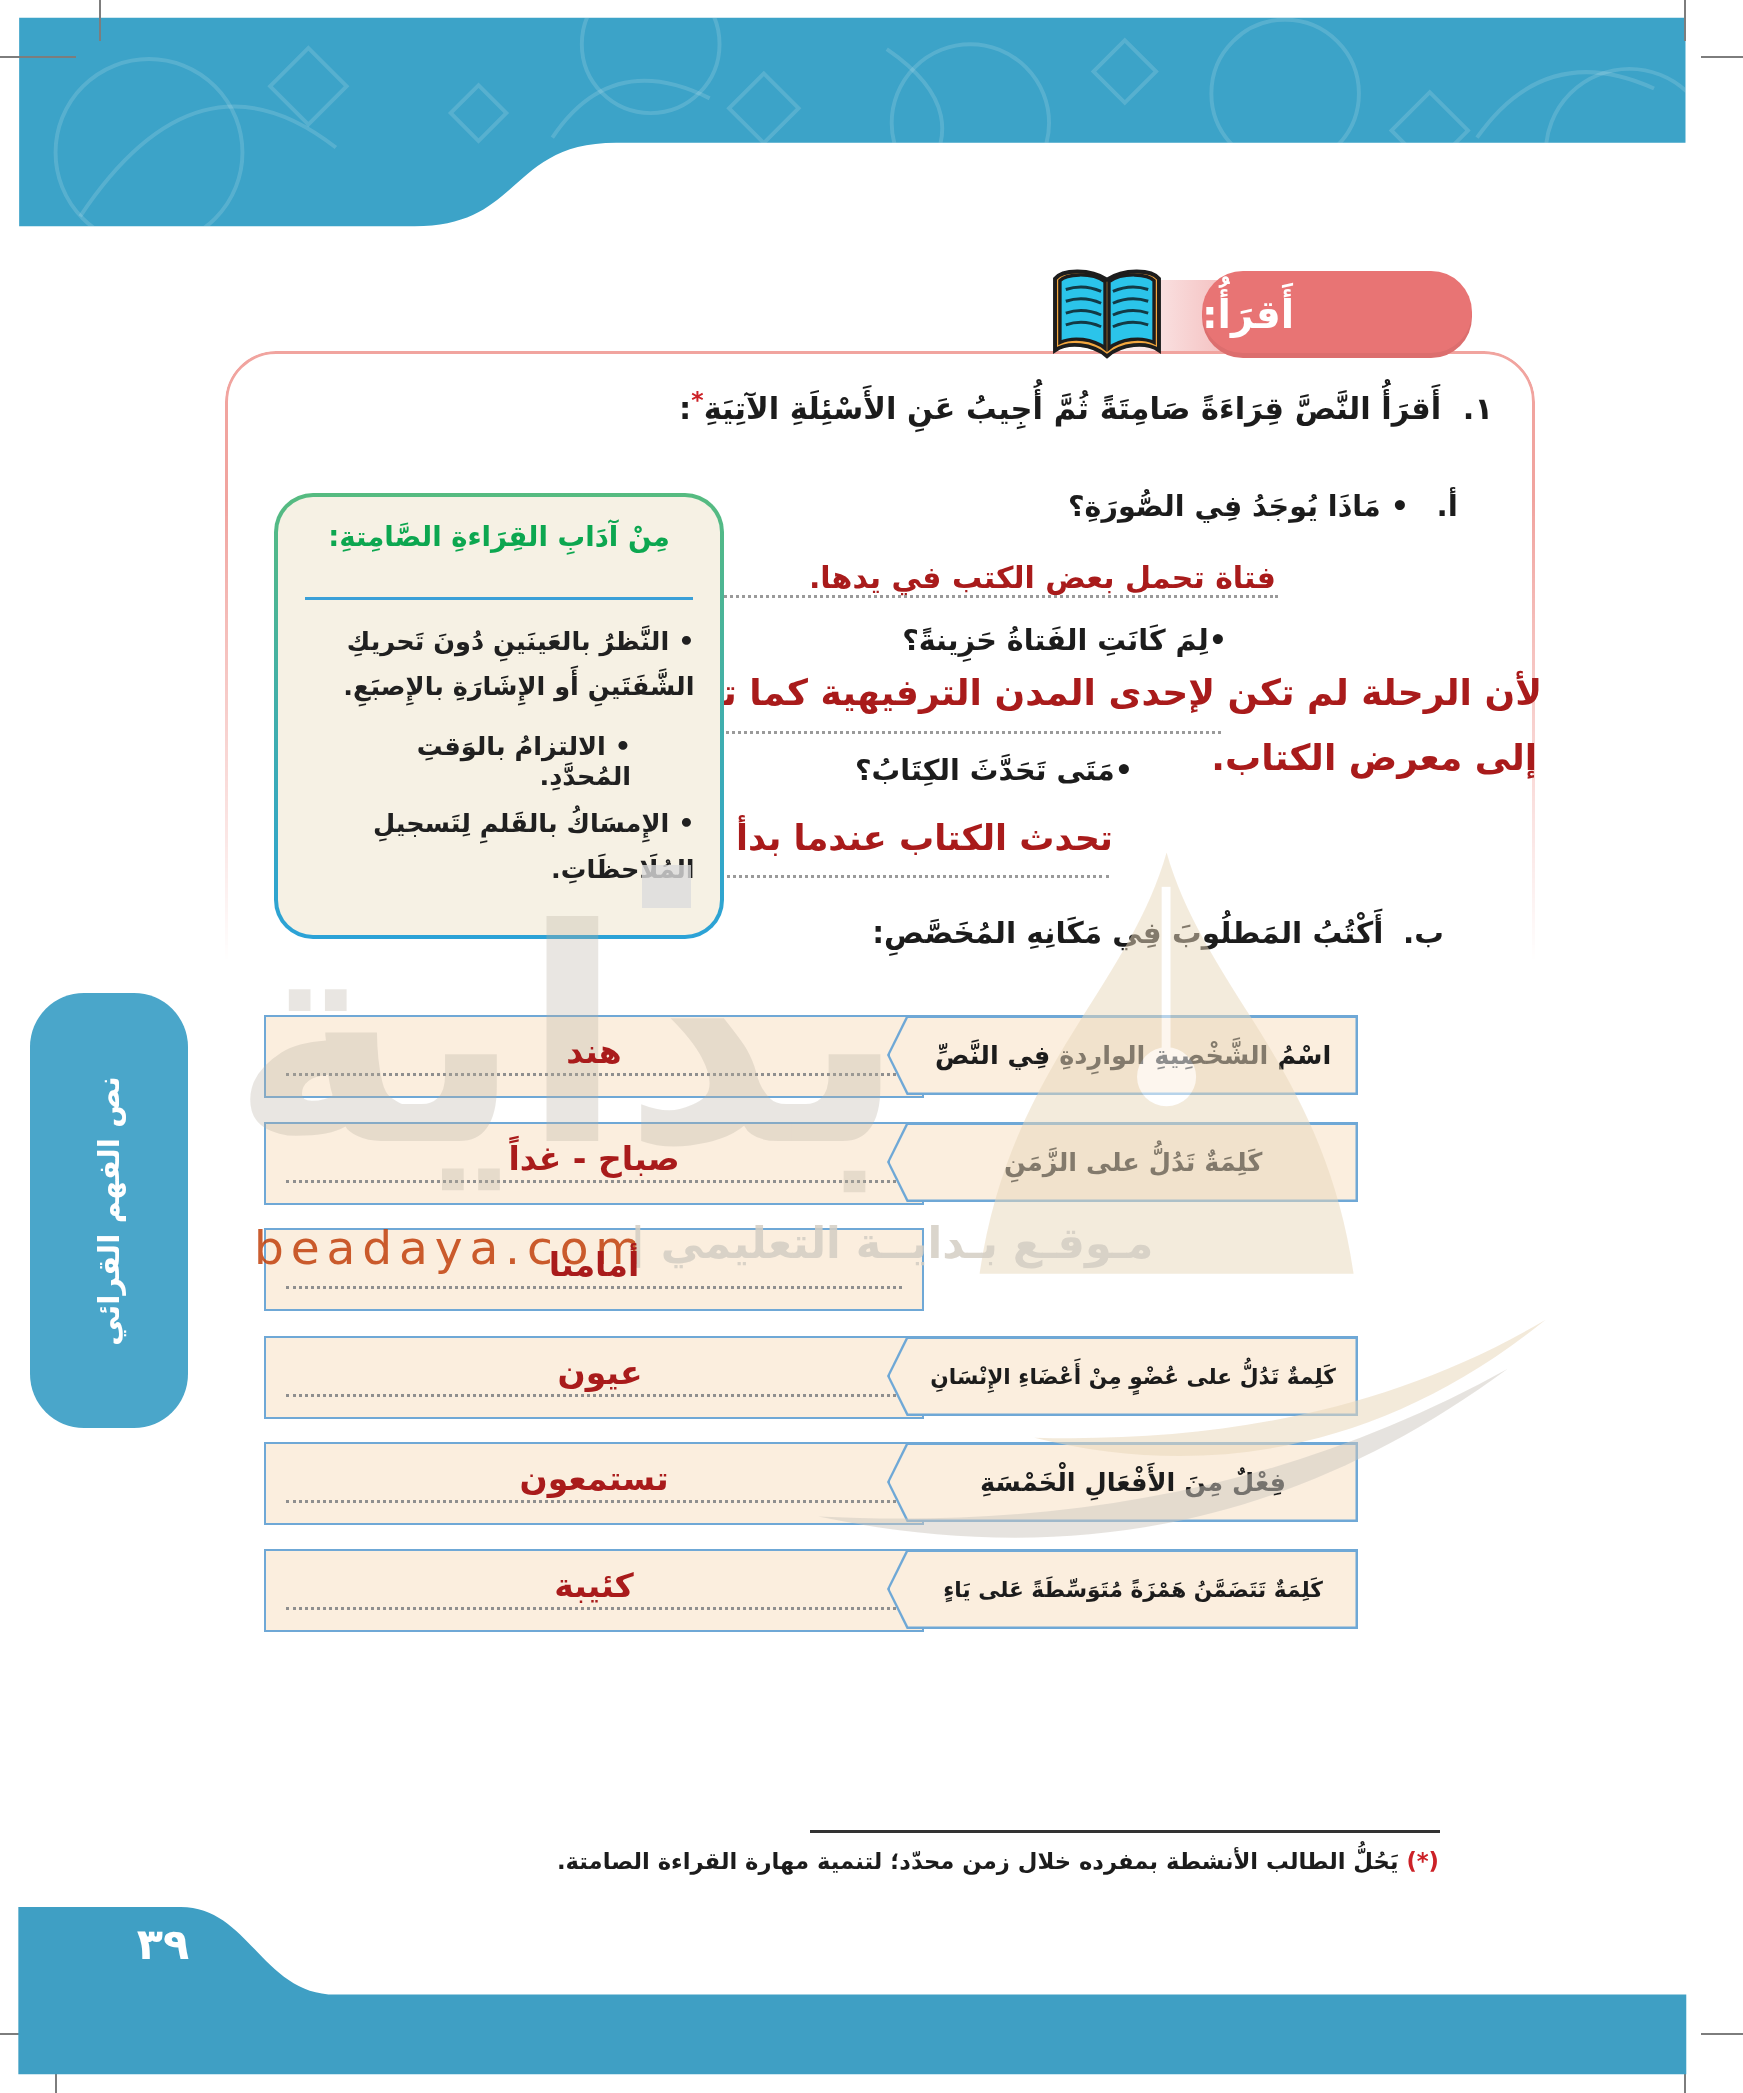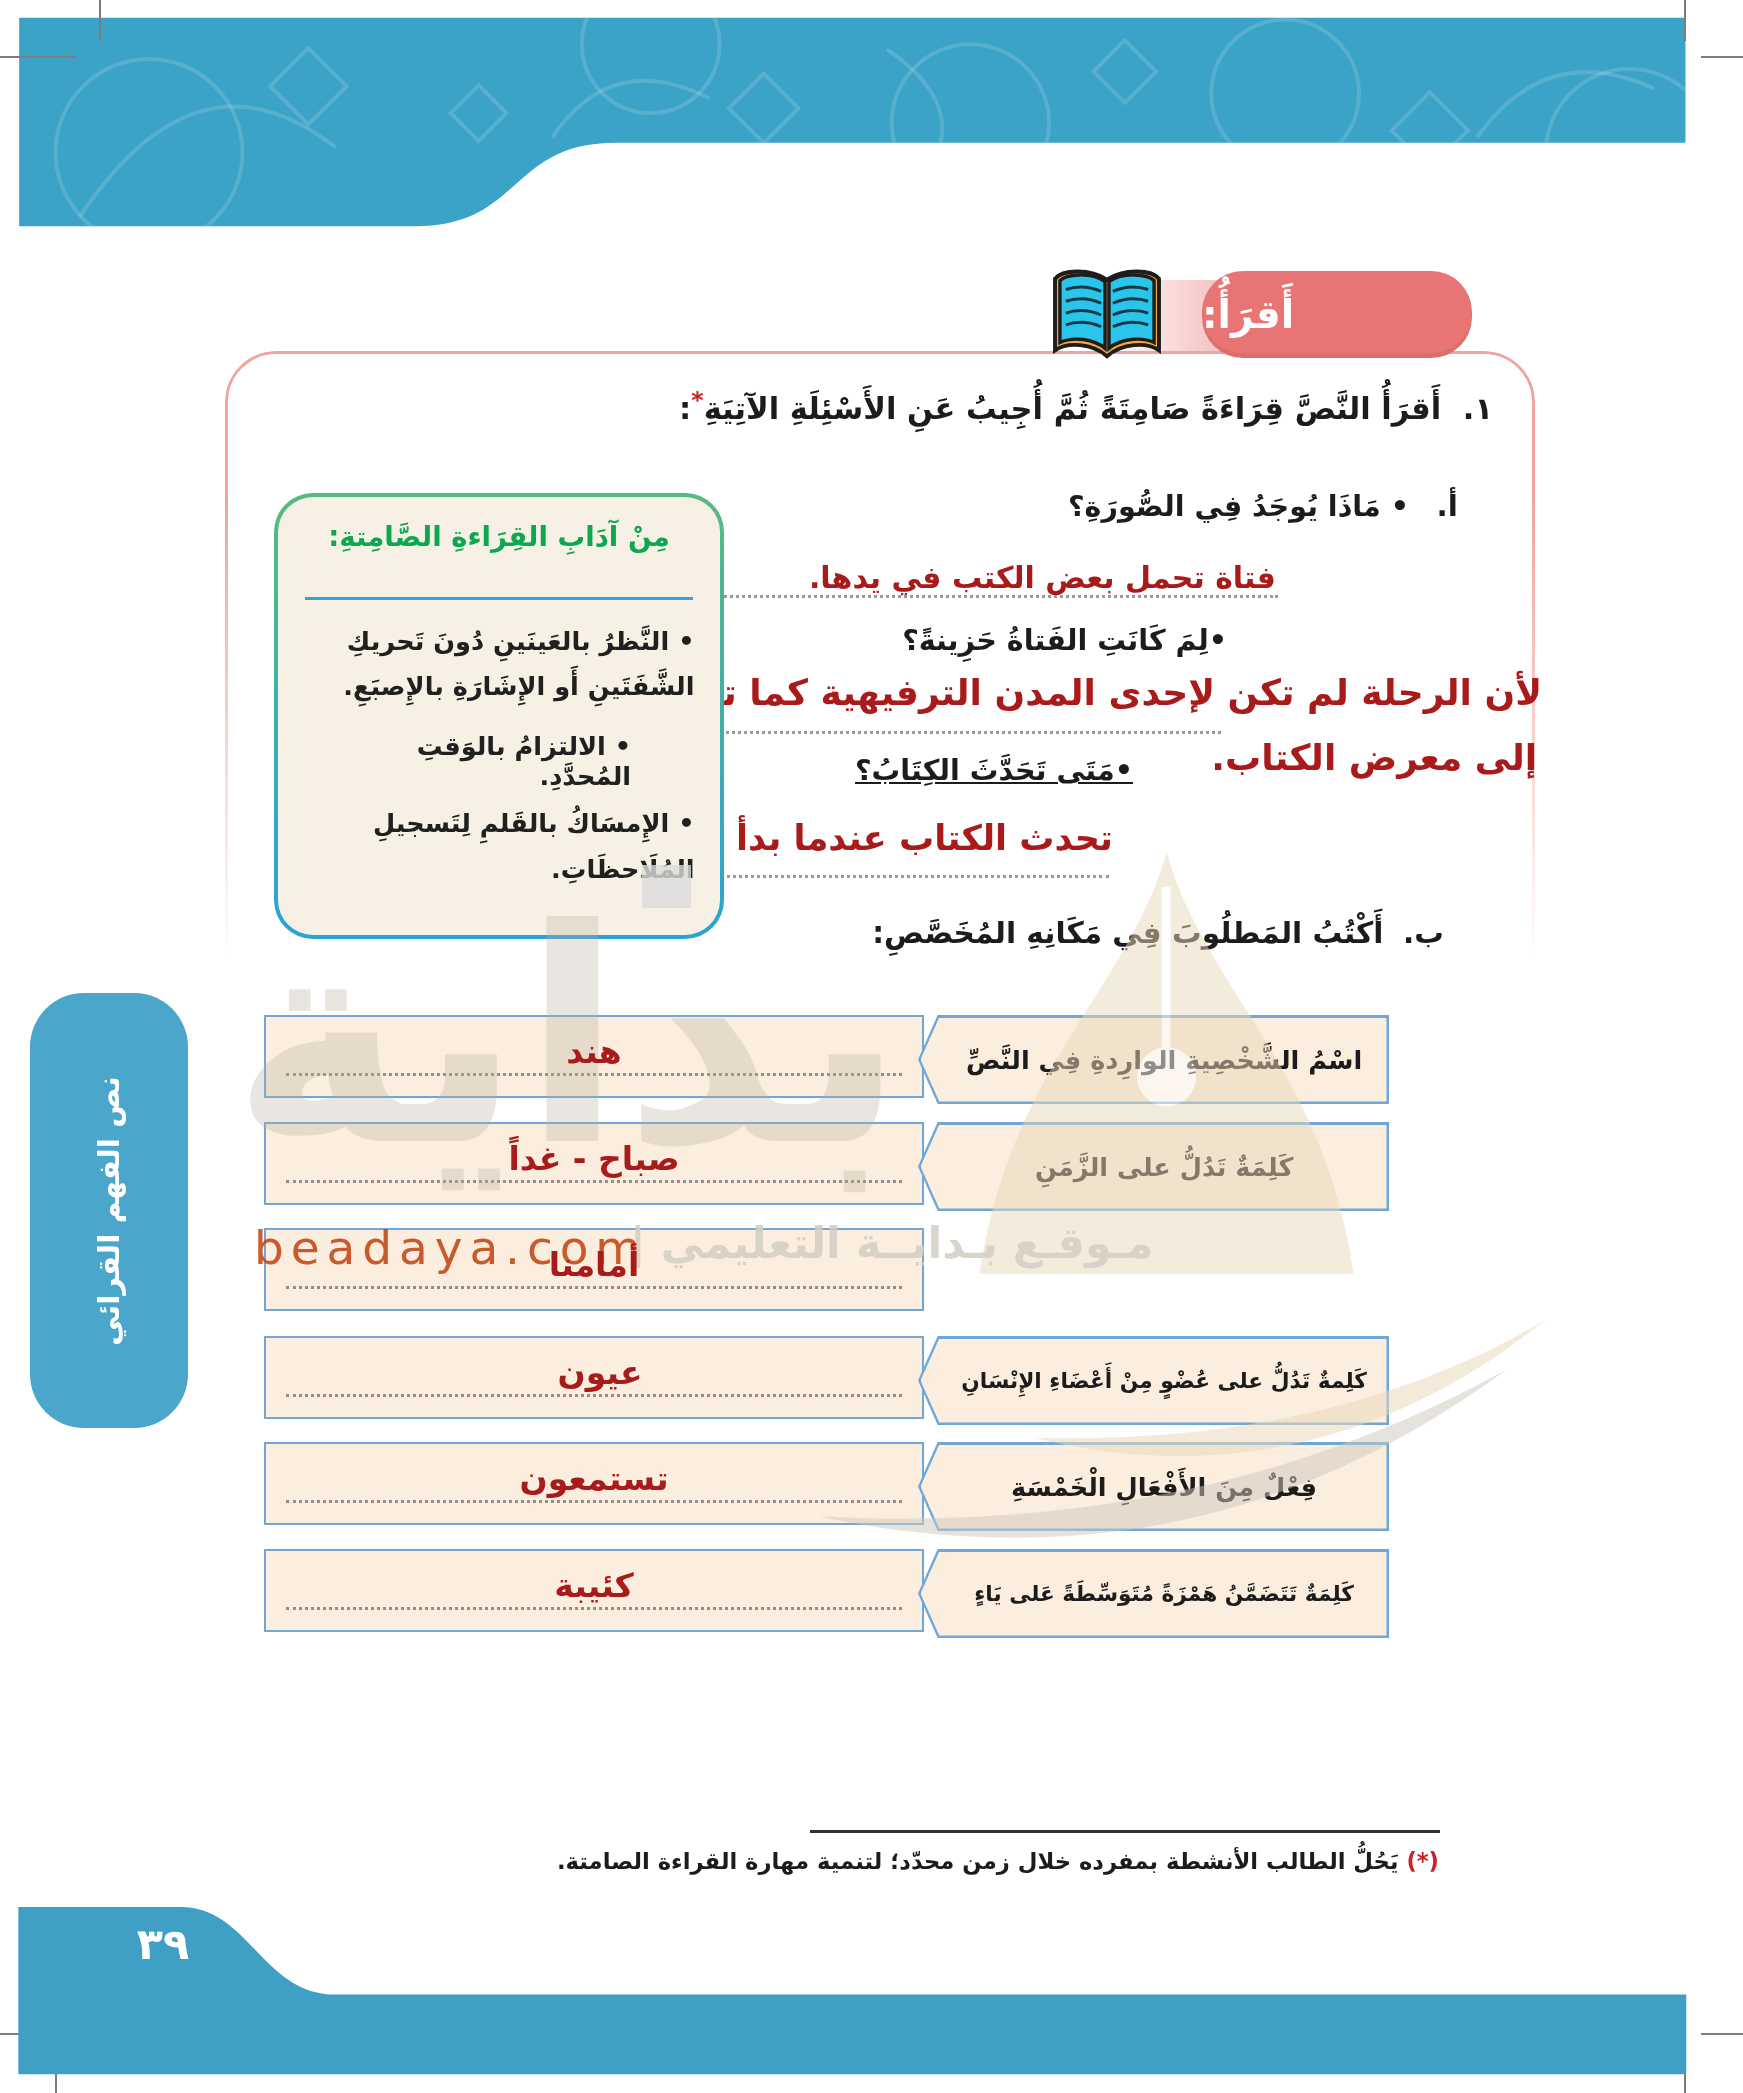--- a/index.html
+++ b/index.html
@@ -11,21 +11,21 @@
   .qtext{font-weight:700;color:#1c1c1c;white-space:nowrap;}
   .ansred{font-weight:700;color:#a91b1b;white-space:nowrap;}
   .dots{position:absolute;height:0;border-top:3px dotted #9a9a9a;}
   
   #greenbox{position:absolute;left:274px;top:493px;width:418px;height:414px;
     background:linear-gradient(180deg,#56bb80,#2ba2d7);border-radius:39px;padding:16px;}
   #greenbox .inner{position:absolute;inset:3.9px;background:#f6f1e4;border-radius:35px;}
   
   .ansbox{position:absolute;left:264px;width:660px;height:83px;background:#fbeede;
     border:2.5px solid #6fa8d6;box-sizing:border-box;display:flex;align-items:center;justify-content:center;}
-  .arrowbox{position:absolute;left:918px;width:471px;height:89px;}
+  .arrowbox{position:absolute;left:887px;width:471px;height:80px;}
   .arrowbox .edge{position:absolute;inset:0;background:#6fa8d6;
     clip-path:polygon(19.7px 0,100% 0,100% 100%,19.7px 100%,0 50%);}
   .arrowbox .fill{position:absolute;inset:2.5px;background:#fbeede;
     clip-path:polygon(18.7px 0,100% 0,100% 100%,18.7px 100%,0 50%);}
   .arrowbox .lbl{position:absolute;inset:0 11.8px 0 33px;display:flex;align-items:center;
     justify-content:center;font-weight:700;color:#1c1c1c;font-size:25.6px;direction:rtl;text-align:center;}
   .arrowbox .lbl.small{font-size:21.7px;}
   .rowans{font-weight:700;color:#a91b1b;font-size:33px;direction:rtl;margin-bottom:9.9px;position:relative;z-index:2;}
   .rowdots{position:absolute;left:19.7px;right:19.7px;bottom:19.7px;border-top:3px dotted #8f8f8f;}
   .wm{pointer-events:none;}
@@ -103,21 +103,21 @@
 
   <div class="abs rtl qtext" style="right:286px;top:489px;font-size:29.6px;">أ.</div>
   <div class="abs rtl qtext" style="right:335px;top:489px;font-size:28.6px;">• مَاذَا يُوجَدُ فِي الصُّورَةِ؟</div>
   <div class="abs rtl ansred" style="left:685px;top:560px;width:591px;text-align:right;font-size:30px;">فتاة تحمل بعض الكتب في يدها.</div>
   <div class="dots" style="left:683px;top:595px;width:595px;"></div>
 
   <div class="abs rtl qtext" style="right:517px;top:623px;font-size:28.6px;">•لِمَ كَانَتِ الفَتاةُ حَزِينةً؟</div>
   <div class="abs rtl ansred" style="right:202px;top:672px;font-size:36px;">لأن الرحلة لم تكن لإحدى المدن الترفيهية كما تمنت، بل كانت</div>
   <div class="dots" style="left:630px;top:731px;width:591px;"></div>
   <div class="abs rtl ansred" style="right:207px;top:737px;font-size:36px;">إلى معرض الكتاب.</div>
-  <div class="abs rtl qtext" style="right:611px;top:753px;font-size:28.6px;text-decoration:underline;">•مَتَى تَحَدَّثَ الكِتَابُ؟</div>
+  <div class="abs rtl qtext" style="right:611px;top:753px;font-size:28.6px;">•مَتَى تَحَدَّثَ الكِتَابُ؟</div>
 
   <div class="abs rtl ansred" style="left:650px;top:818px;width:463px;text-align:center;font-size:35px;">تحدث الكتاب عندما بدأ العرض.</div>
   <div class="dots" style="left:690px;top:875px;width:419px;"></div>
 
   <div id="greenbox">
     <div class="inner">
       <div class="rtl" style="position:absolute;top:23.6px;left:0;right:0;text-align:center;color:#0ca750;font-weight:700;font-size:27.6px;">مِنْ آدَابِ القِرَاءةِ الصَّامِتةِ:</div>
       <div style="position:absolute;top:100px;left:27.6px;right:27.6px;height:3px;background:#3aa0d8;"></div>
       <div class="rtl" style="position:absolute;top:122px;right:25.6px;width:355px;text-align:right;font-weight:700;font-size:25.6px;color:#202020;line-height:1.75;">
         <span>•</span>

